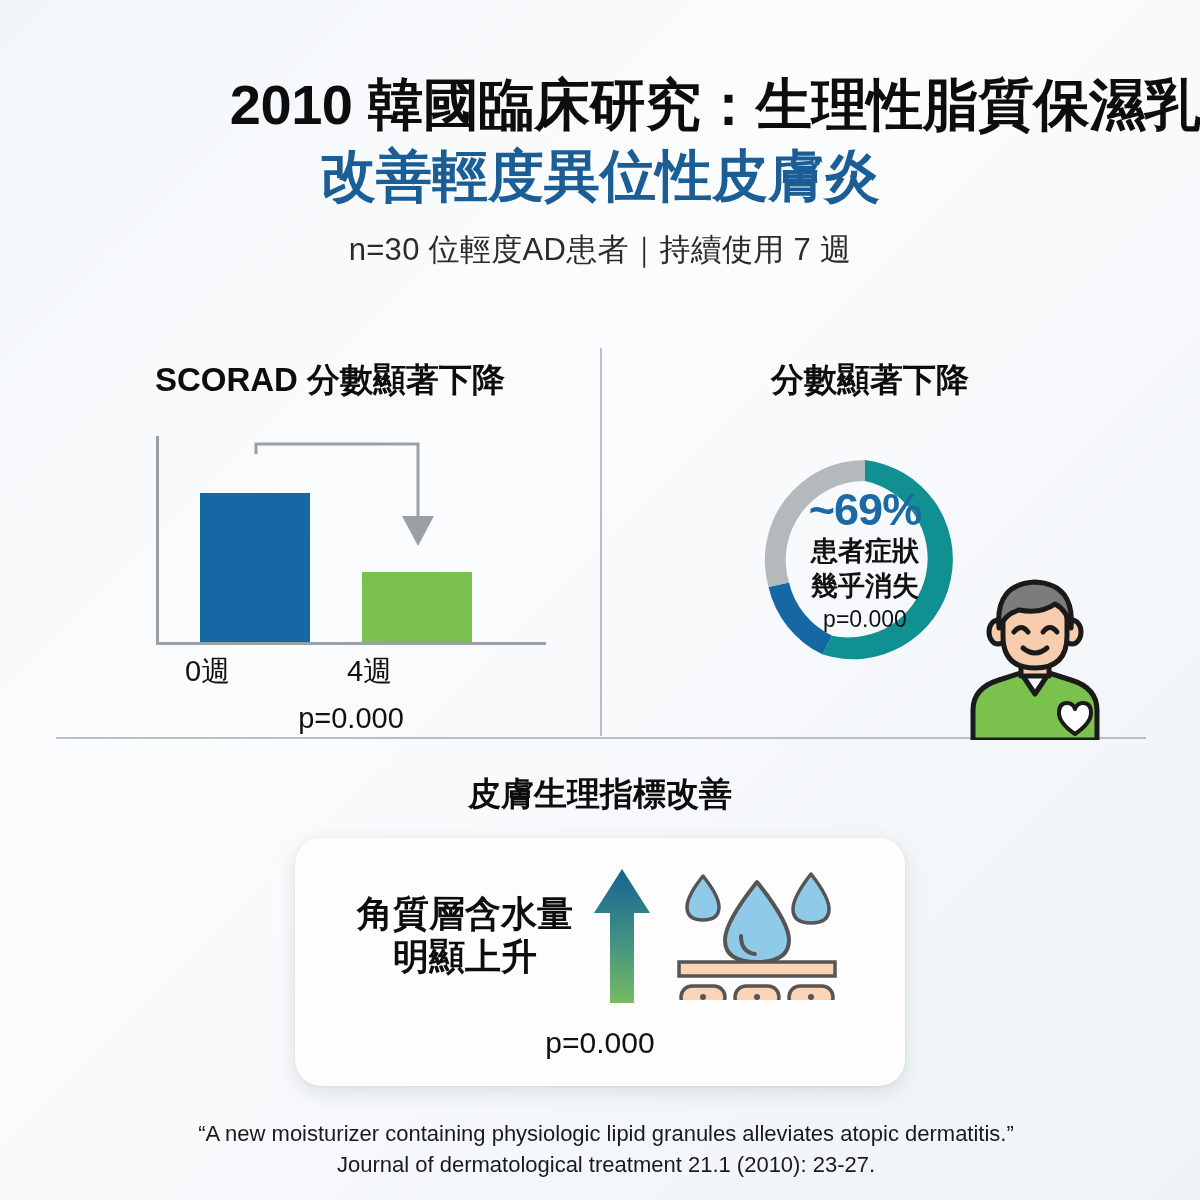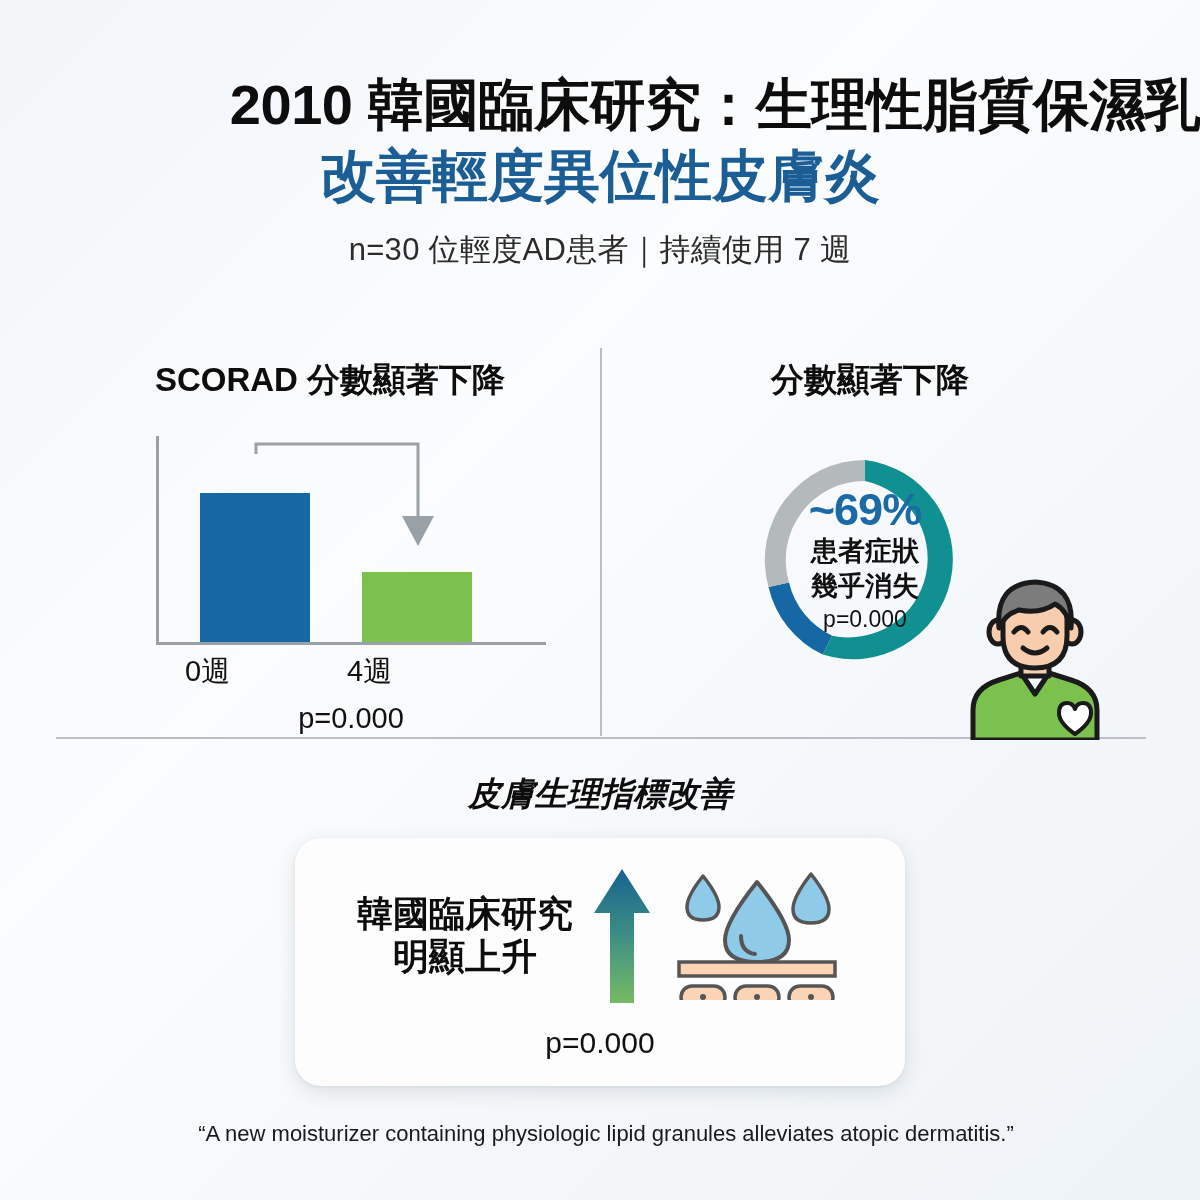--- a/index.html
+++ b/index.html
@@ -75,21 +75,21 @@
   }
   .donut-pct{ font-size:45px; font-weight:bold; color:#1b6aa5; line-height:1; letter-spacing:-1px; }
   .donut-line{ font-size:27px; font-weight:bold; color:#111; line-height:1.14; margin-top:4px; }
   .donut-p{ font-size:23px; color:#111; margin-top:5px; }
 
   .person{ position:absolute; left:355px; top:150px; width:160px; height:170px; }
 
   
   #skin-panel-title{
     position:absolute; left:0; right:0; top:772px; text-align:center;
-    font-size:33px; font-weight:bold; color:#0d0d0d; white-space:nowrap;font-style:italic;
+    font-size:33px; font-weight:bold; color:#0d0d0d; white-space:nowrap;
   }
   .card{
     position:absolute; left:295px; top:838px; width:610px; height:248px;
     background:#fdfdfd; border-radius:26px;
     box-shadow:0 6px 20px rgba(40,60,80,0.13), 0 1px 3px rgba(40,60,80,0.08);
   }
   .card-row{
     position:absolute; left:0; top:22px; width:610px; height:150px;
     display:flex; align-items:center; justify-content:center; gap:18px;
   }
@@ -183,21 +183,21 @@
 
       <path d="M104 143 Q104 133 112 133 Q118 133 120 139 Q122 133 128 133 Q136 133 136 143 Q136 153 120 164 Q104 153 104 143 Z" fill="#ffffff" stroke="#1a1a1a" stroke-width="4" stroke-linejoin="round"></path>
     </svg>
   </div>
 
   <div id="skin-panel-title">皮膚生理指標改善</div>
 
   <div class="card">
     <div class="card-row">
       <div class="card-text">
-        <div>韓國臨床研究</div>
+        <div>角質層含水量</div>
         <div>明顯上升</div>
       </div>
 
       <svg width="62" height="140" viewBox="0 0 62 140">
         <defs>
           <linearGradient id="arrGrad" x1="0" y1="0" x2="0" y2="1">
             <stop offset="0%" stop-color="#18628f"></stop>
             <stop offset="50%" stop-color="#3d8f85"></stop>
             <stop offset="100%" stop-color="#77bb62"></stop>
           </linearGradient>
@@ -222,15 +222,16 @@
         <circle cx="86" cy="127" r="3" fill="#555"></circle>
         <rect x="118" y="116" width="44" height="22" rx="11" fill="#fbd3b5" stroke="#555" stroke-width="3.5"></rect>
         <circle cx="140" cy="127" r="3" fill="#555"></circle>
       </svg>
     </div>
     <div class="card-p">p=0.000</div>
   </div>
 
   <div class="cite">
     <div>“A new moisturizer containing physiologic lipid granules alleviates atopic dermatitis.”</div>
+    <div>Journal of dermatological treatment 21.1 (2010): 23-27.</div>
   </div>
 
 </div>
 
 </body></html>

